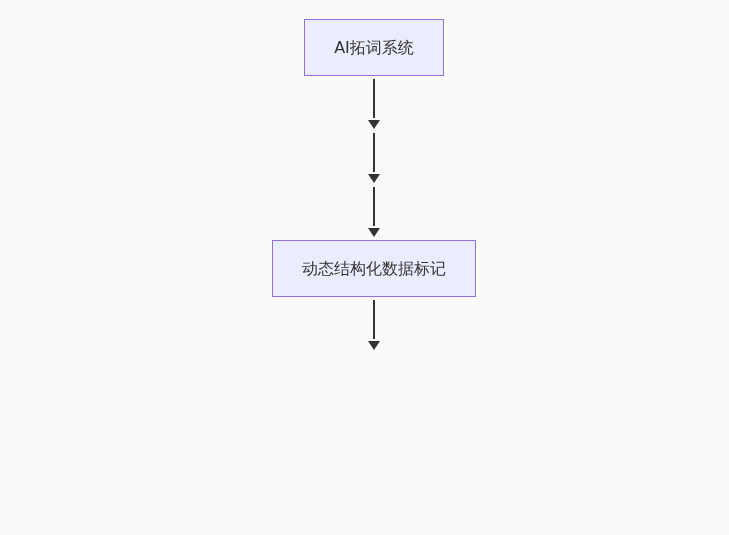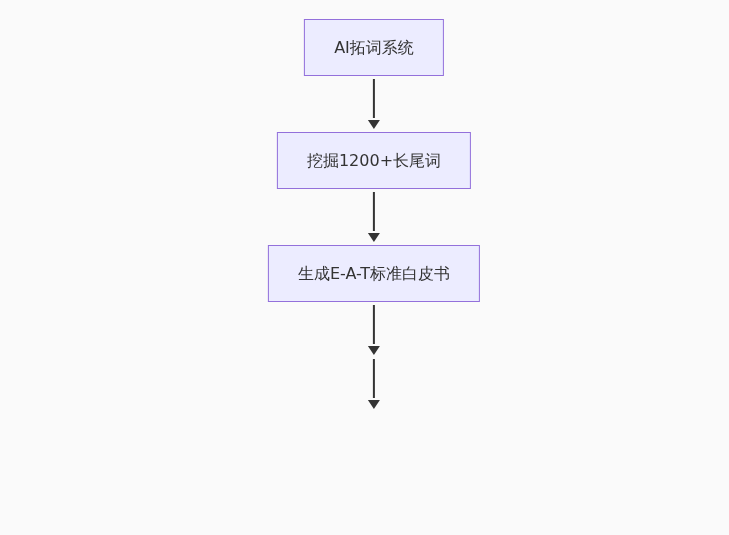--- a/index.html
+++ b/index.html
@@ -63,34 +63,33 @@
 
 <div class="flowchart">
 
   <div class="node">AI拓词系统</div>
 
   <div class="connector">
     <div class="line"></div>
     <div class="head"></div>
   </div>
 
-  <div class="node">挖掘1200+长尾词</div>
-
-  <div class="connector">
-    <div class="line"></div>
-    <div class="head"></div>
-  </div>
-
-  <div class="node">生成E-A-T标准白皮书</div>
 
   <div class="connector">
     <div class="line"></div>
     <div class="head"></div>
   </div>
 
 
   <div class="connector">
     <div class="line"></div>
     <div class="head"></div>
   </div>
 
+  <div class="node">动态结构化数据标记</div>
+
+  <div class="connector">
+    <div class="line"></div>
+    <div class="head"></div>
+  </div>
+
 
 </div>
 
 </body></html>

